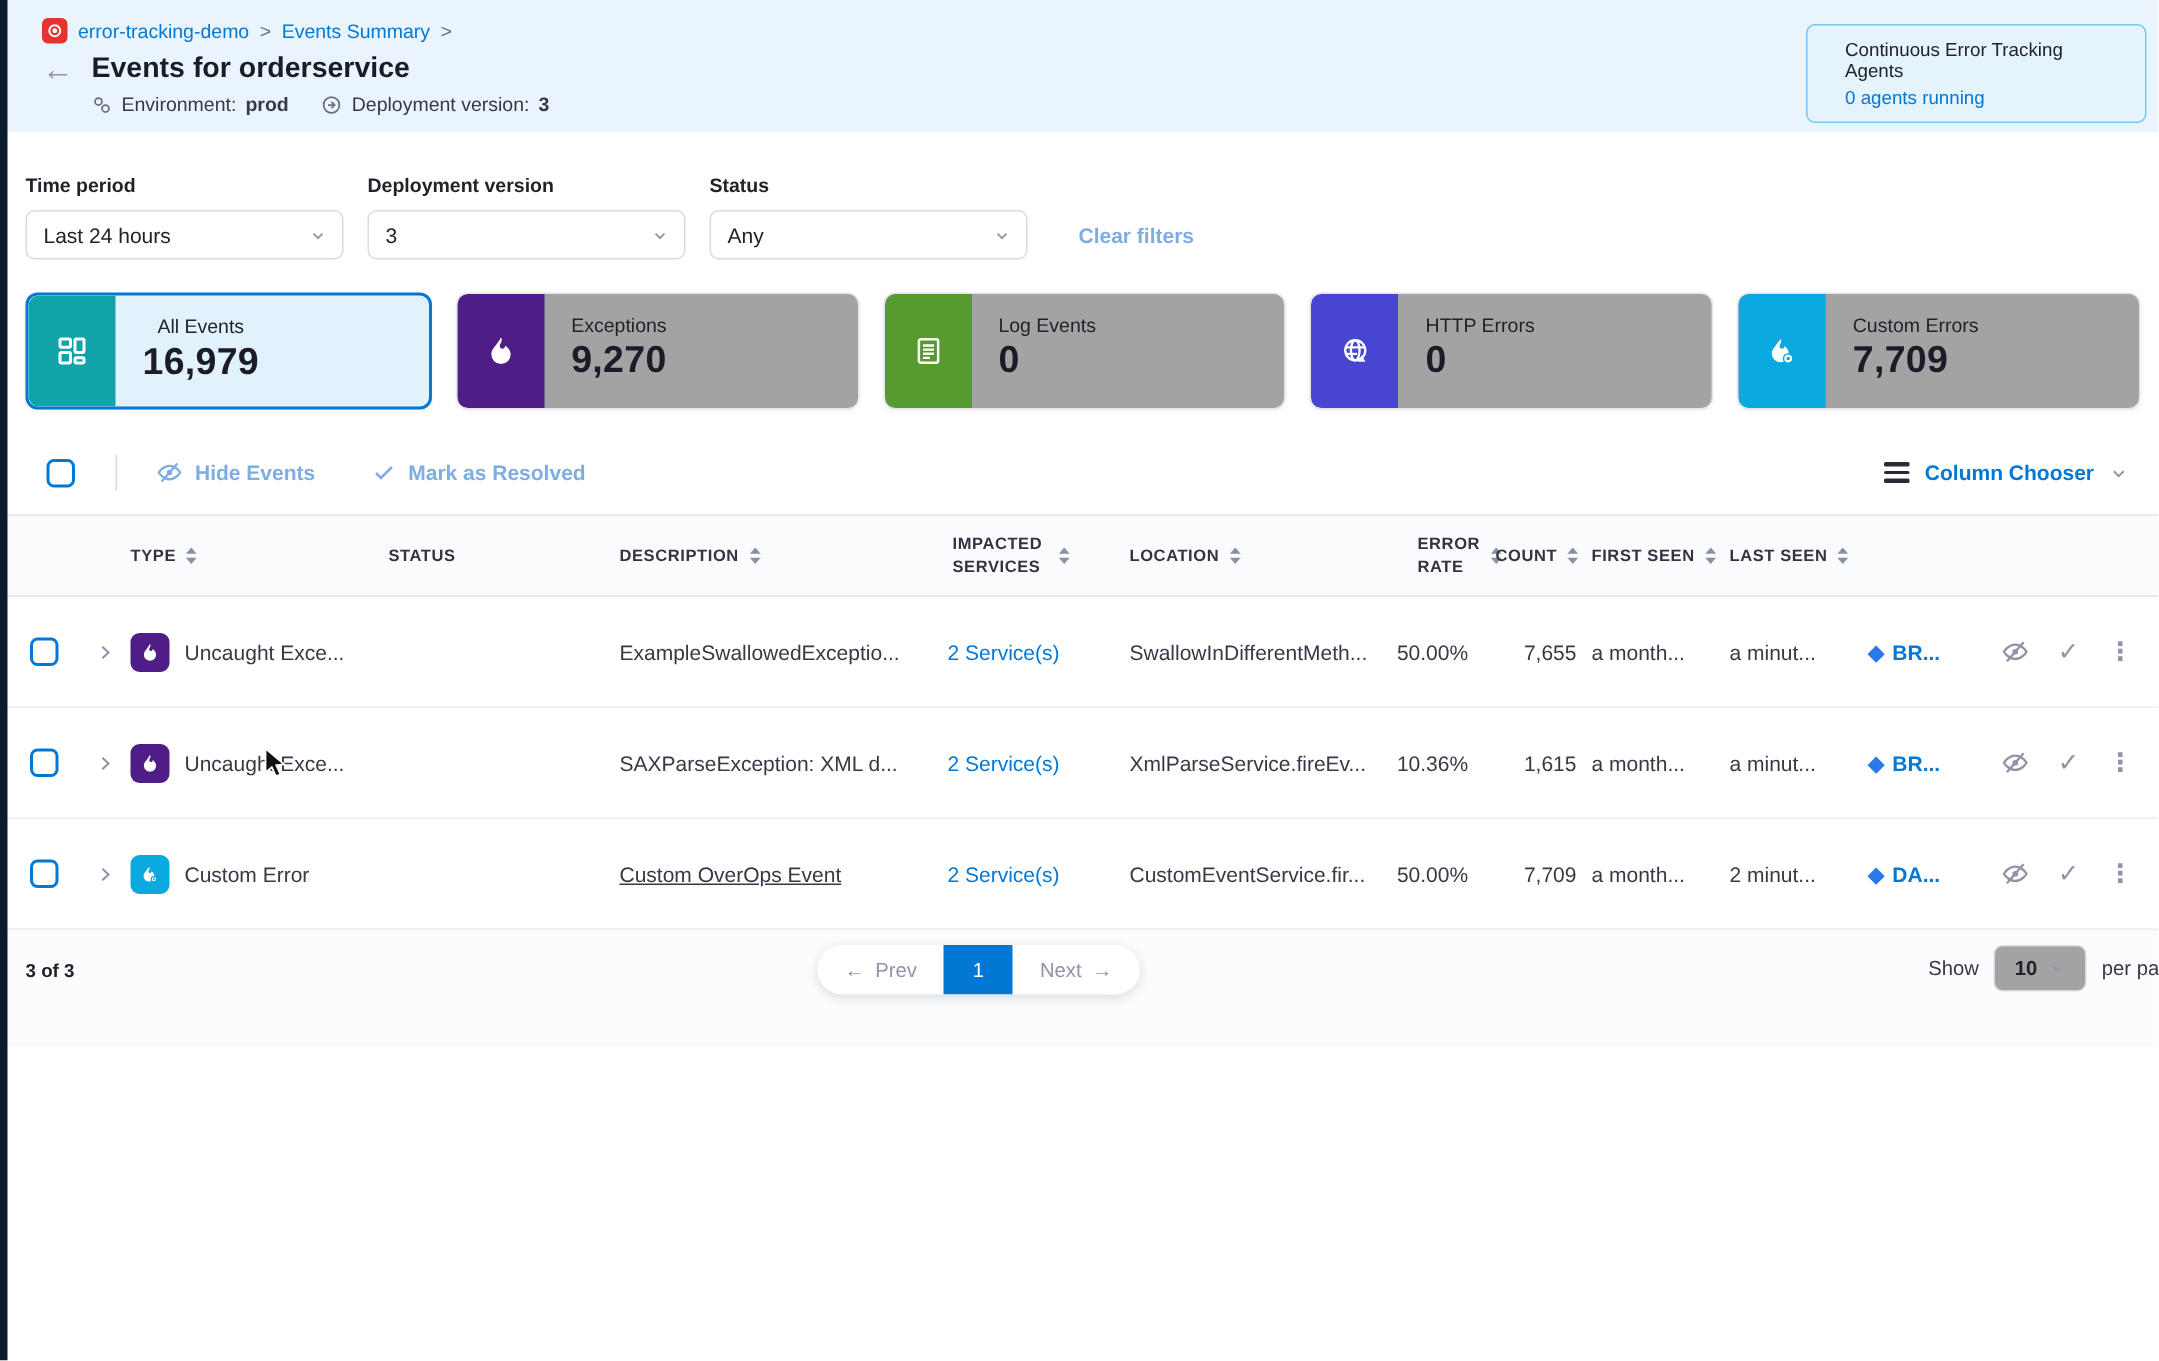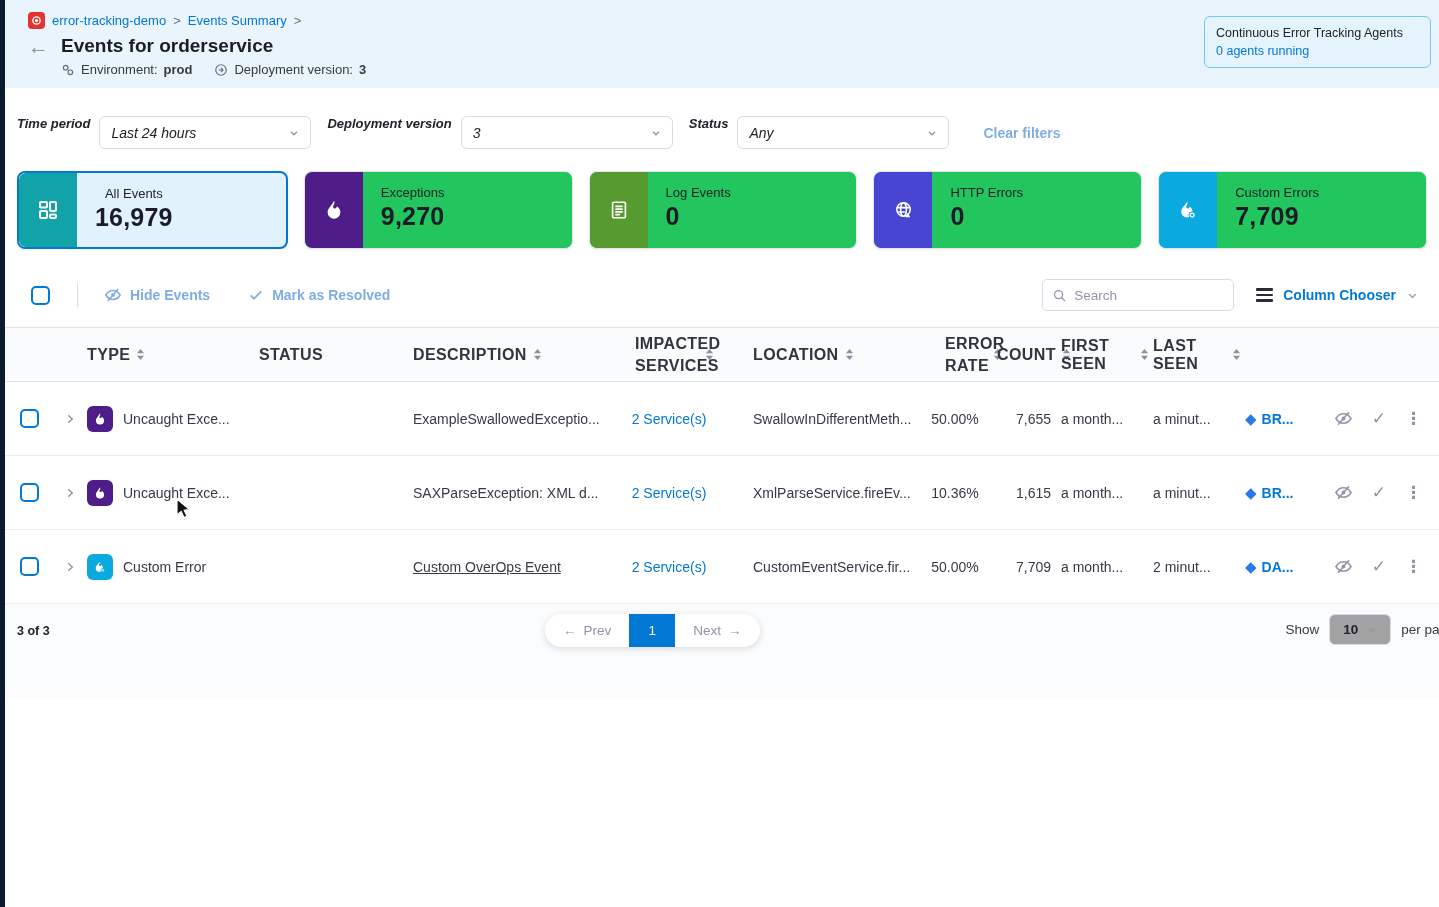--- a/index.html
+++ b/index.html
@@ -18,48 +18,48 @@
   .crumb-link { color:#0278d5; cursor:pointer; }
   .crumb-sep { color:#6b6d85; }
   .title-row { display:flex; align-items:center; gap:12px; margin-top:6px; }
   .back-arrow { color:#9293a9; font-size:21px; line-height:1; cursor:pointer; }
   .page-title { font-size:19px; font-weight:700; color:#1c1c28; }
   .meta-row { display:flex; align-items:center; gap:22px; margin-top:5px; margin-left:33px; font-size:13px; color:#383946; }
   .meta-item { display:flex; align-items:center; gap:6px; }
   .meta-item b { font-weight:700; }
   .meta-icon { color:#6b6d85; display:inline-flex; }
   .agents-box {
-    position:absolute; top:16px; right:8px; width:227px; padding:9px 11px;
+    position:absolute; top:16px; right:8px; width:227px; padding:9px 25px;
     background:#e4f3fc; border:1px solid #74c7f2; border-radius:6px;
   }
   .agents-title { font-size:12.5px; color:#22222a; }
   .agents-status { font-size:12.5px; color:#0278d5; margin-top:4px; cursor:pointer; }
 
   
   .tabs { background:#fff; display:flex; gap:42px; padding:0 18px; border-bottom:1px solid #e3e3e8; height:47px; align-items:flex-end; }
   .tab { font-size:14px; color:#22222a; padding:12px 2px 13px; cursor:pointer; position:relative; }
   .tab.active { font-weight:700; }
   .tab.active::after { content:""; position:absolute; left:0; right:0; bottom:-1px; height:3px; background:#0278d5; border-radius:2px; }
 
   
   .filters { display:flex; align-items:flex-end; gap:16px; padding:28px 12px 16px; background:#fff; }
-  .filter { display:flex; flex-direction:row; gap:9px;font-style:italic; }
+  .filter { display:flex; flex-direction:column; gap:9px; }
   .filter-label { font-size:13px; font-weight:700; color:#22222a; }
   .select {
     width:212px; height:33px; border:1px solid #d9dae5; border-radius:6px; background:#fff;
     display:flex; align-items:center; justify-content:space-between; padding:0 10px 0 11px;
     font-size:14px; color:#22222a; cursor:pointer;
   }
   .select .caret { color:#9293a9; display:inline-flex; }
   .clear-filters { font-size:14px; font-weight:700; color:#7fade3; margin:0 0 8px 18px; cursor:pointer; }
 
   
   .cards { display:flex; gap:16px; padding:6px 12px 14px; background:#fff; }
   .card {
-    flex:1; height:78px; background:#22c55e; border:1px solid #e4e4ea; border-radius:8px;
+    flex:1; height:78px; background:#a3a3a3; border:1px solid #e4e4ea; border-radius:8px;
     display:flex; overflow:hidden; cursor:pointer; box-shadow:0 1px 3px rgba(40,41,61,.06);
   }
   .card.selected { border:2px solid #0278d5; background:#e2f2fc; }
   .card-iconblock { width:58px; flex:0 0 58px; display:flex; align-items:center; justify-content:center; border-radius:7px 0 0 7px; color:#fff; }
   .card-body { padding:13px 0 0 18px; }
   .card-label { font-size:13px; color:#22222a;text-align:center; }
   .card-value { font-size:25px; font-weight:700; color:#1c1c28; margin-top:2px; letter-spacing:.2px; }
   .ib-teal { background:#12a3a9; }
   .ib-purple { background:#4e1d87; }
   .ib-green { background:#579b30; }
@@ -89,21 +89,21 @@
   .column-chooser-label { font-size:14px; font-weight:700; color:#0278d5; }
 
   
   .trow {
     display:grid;
     grid-template-columns:48px 34px 168px 152px 206px 112px 194px 78px 64px 92px 92px 76px 1fr;
     align-items:center;
   }
   .thead {
     background:#fafbfc; border-top:1px solid #e3e3e8; border-bottom:1px solid #e3e3e8;
-    height:55px; font-size:16px; font-weight:700; letter-spacing:.4px; color:#33343f;
+    height:55px; font-size:11px; font-weight:700; letter-spacing:.4px; color:#33343f;
   }
   .th { display:flex; align-items:center; gap:6px; padding-right:4px; }
   .th.wrap { white-space:normal; line-height:1.35; }
   .th .sort { display:inline-flex; flex-direction:column; gap:1px; flex:0 0 auto; }
   .tbody-row { height:74px; border-bottom:1px solid #ececf1; background:#fff; font-size:14px; color:#383946; }
   .cell-check { display:flex; justify-content:center; }
   .cell-chevron { display:flex; justify-content:center; color:#9293a9; cursor:pointer; }
   .cell-type { display:flex; align-items:center; gap:10px; }
   .type-icon { width:26px; height:26px; border-radius:6px; display:inline-flex; align-items:center; justify-content:center; color:#fff; flex:0 0 26px; }
   .link { color:#0278d5; cursor:pointer; }
@@ -305,27 +305,20 @@
         </svg>
       <span>Hide Events</span>
     </div>
     <div class="bulk-action">
       <svg width="16" height="16" viewBox="0 0 24 24" fill="none" stroke="currentColor" stroke-width="2.6">
           <path d="M4 12.5l5 5L20 6.5"></path>
         </svg>
       <span>Mark as Resolved</span>
     </div>
     <div class="toolbar-right">
-      <div class="search-box">
-        <svg width="15" height="15" viewBox="0 0 24 24" fill="none" stroke="#9293a9" stroke-width="2">
-            <circle cx="10.5" cy="10.5" r="6.5"></circle>
-            <path d="M15.5 15.5 21 21"></path>
-          </svg>
-        <input type="text" placeholder="Search" style="">
-      </div>
       <div class="column-chooser">
         <span class="hamburger">
             <span></span>
             <span></span>
             <span></span>
           </span>
         <span class="column-chooser-label">Column Chooser</span>
         <svg width="13" height="13" viewBox="0 0 24 24" fill="none" stroke="#9293a9" stroke-width="2.5">
             <path d="M6 9.5l6 6 6-6"></path>
           </svg>

